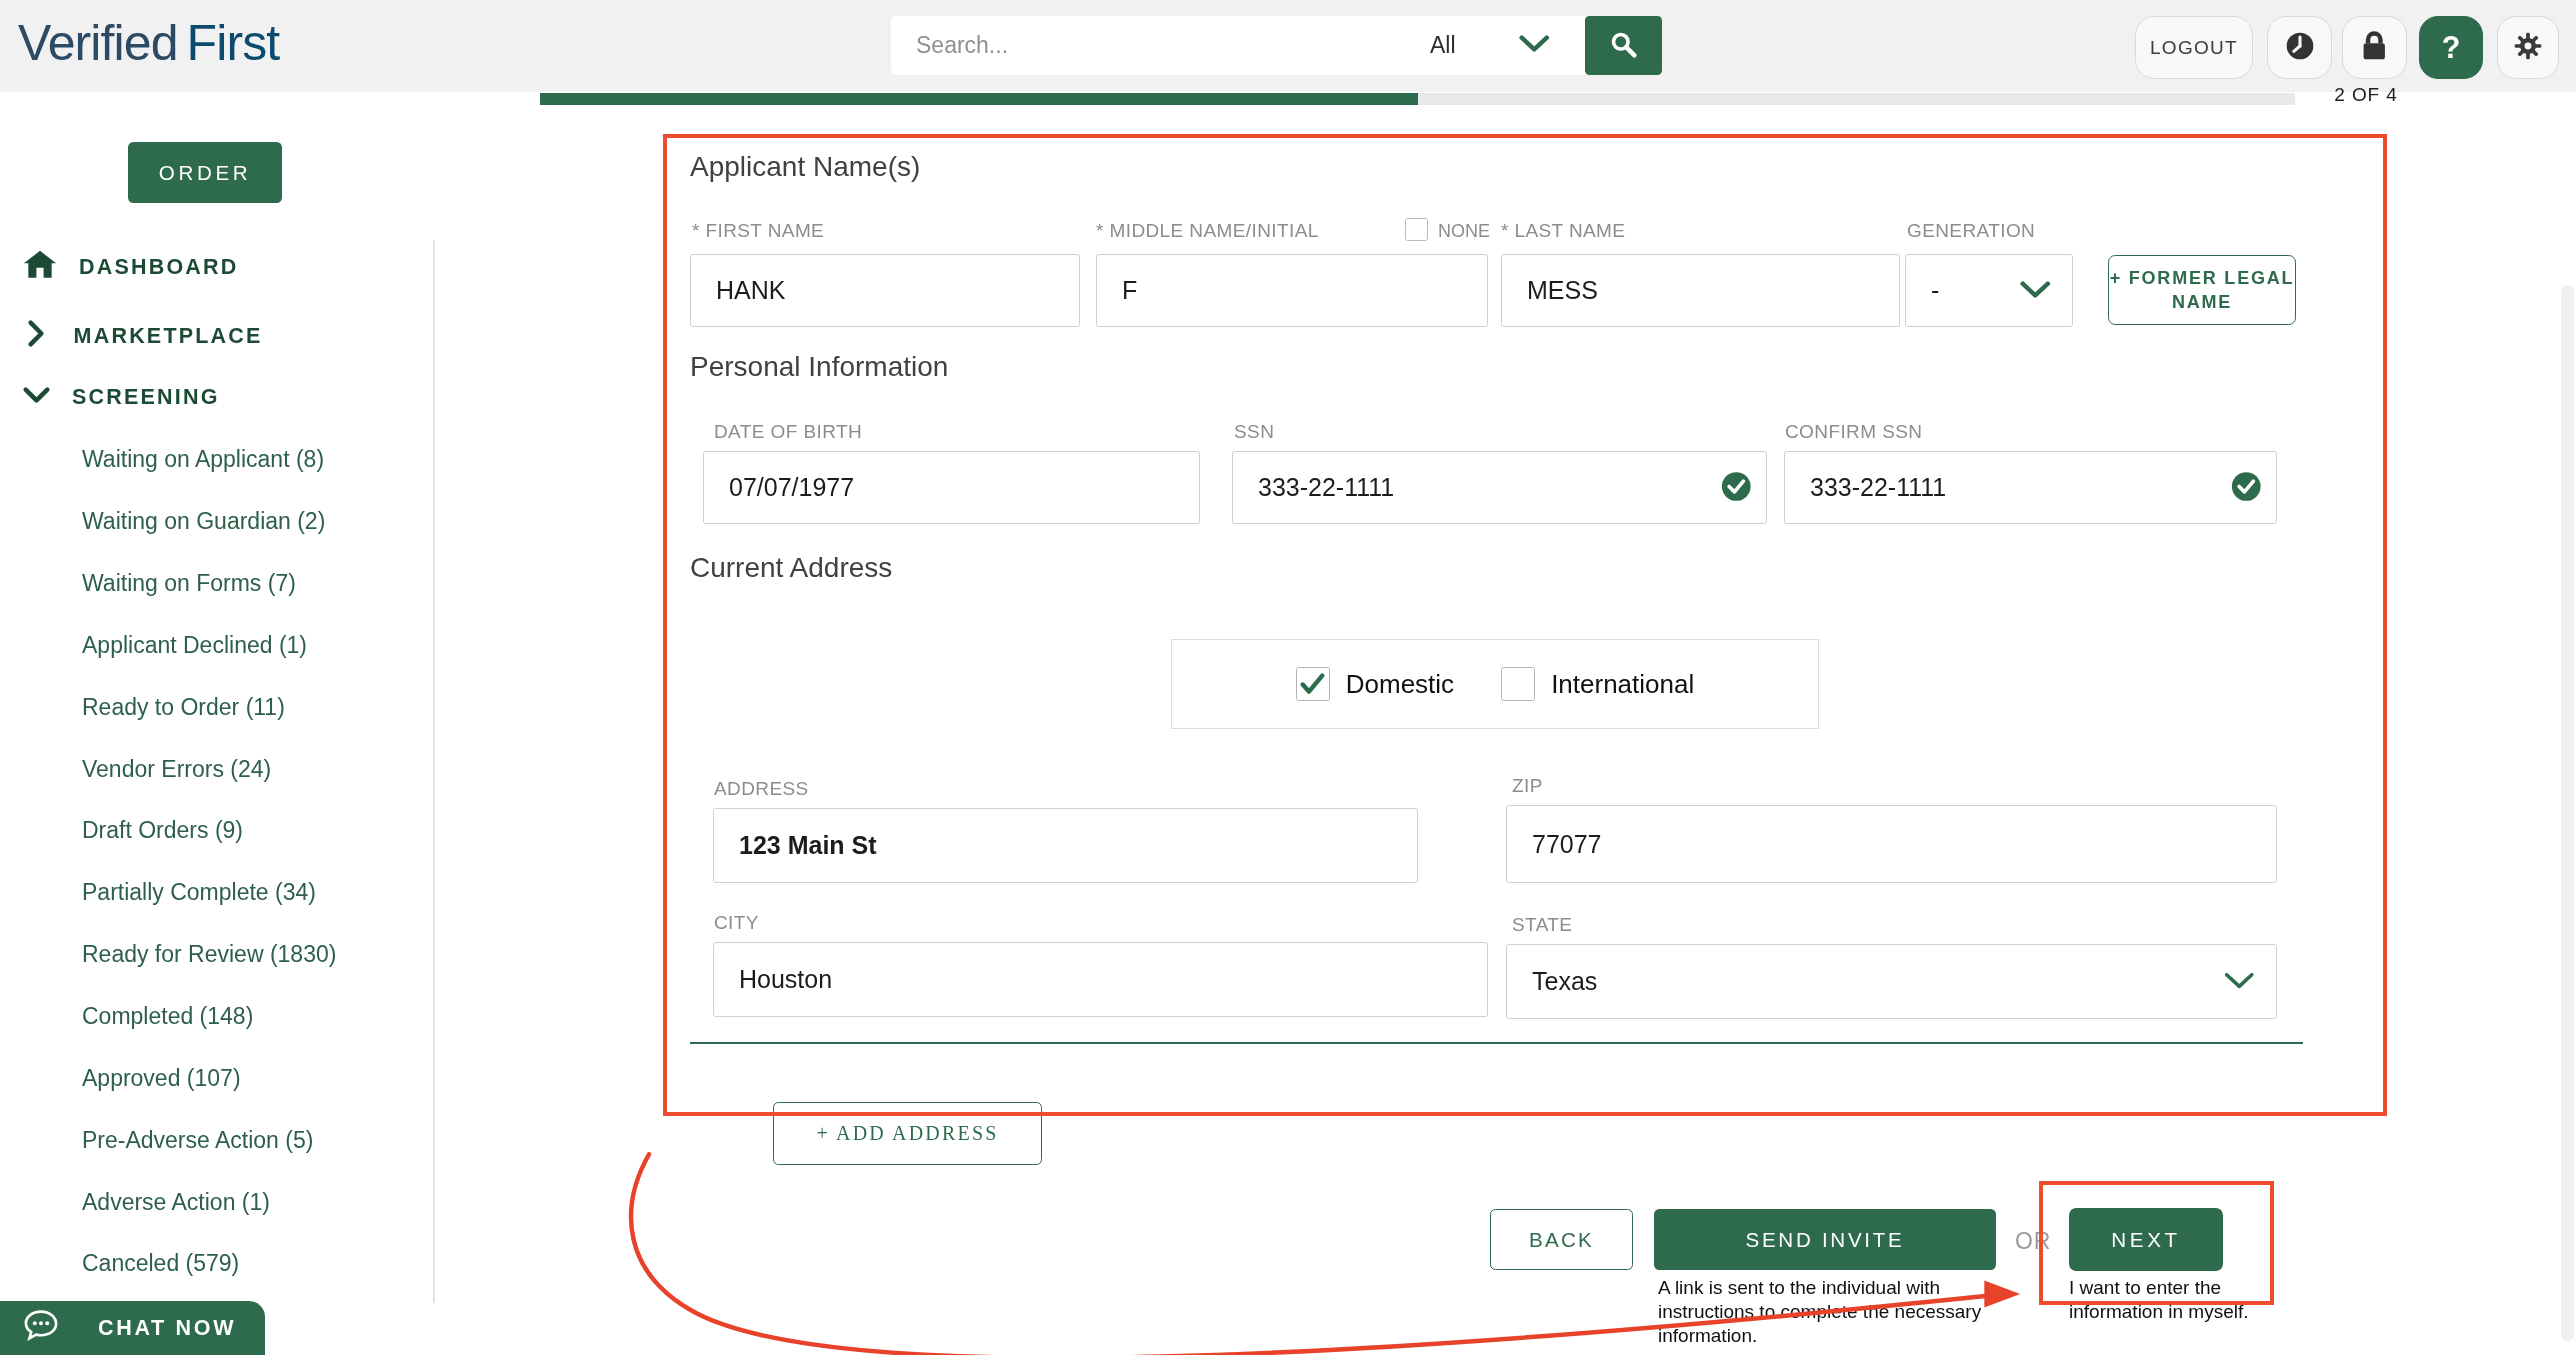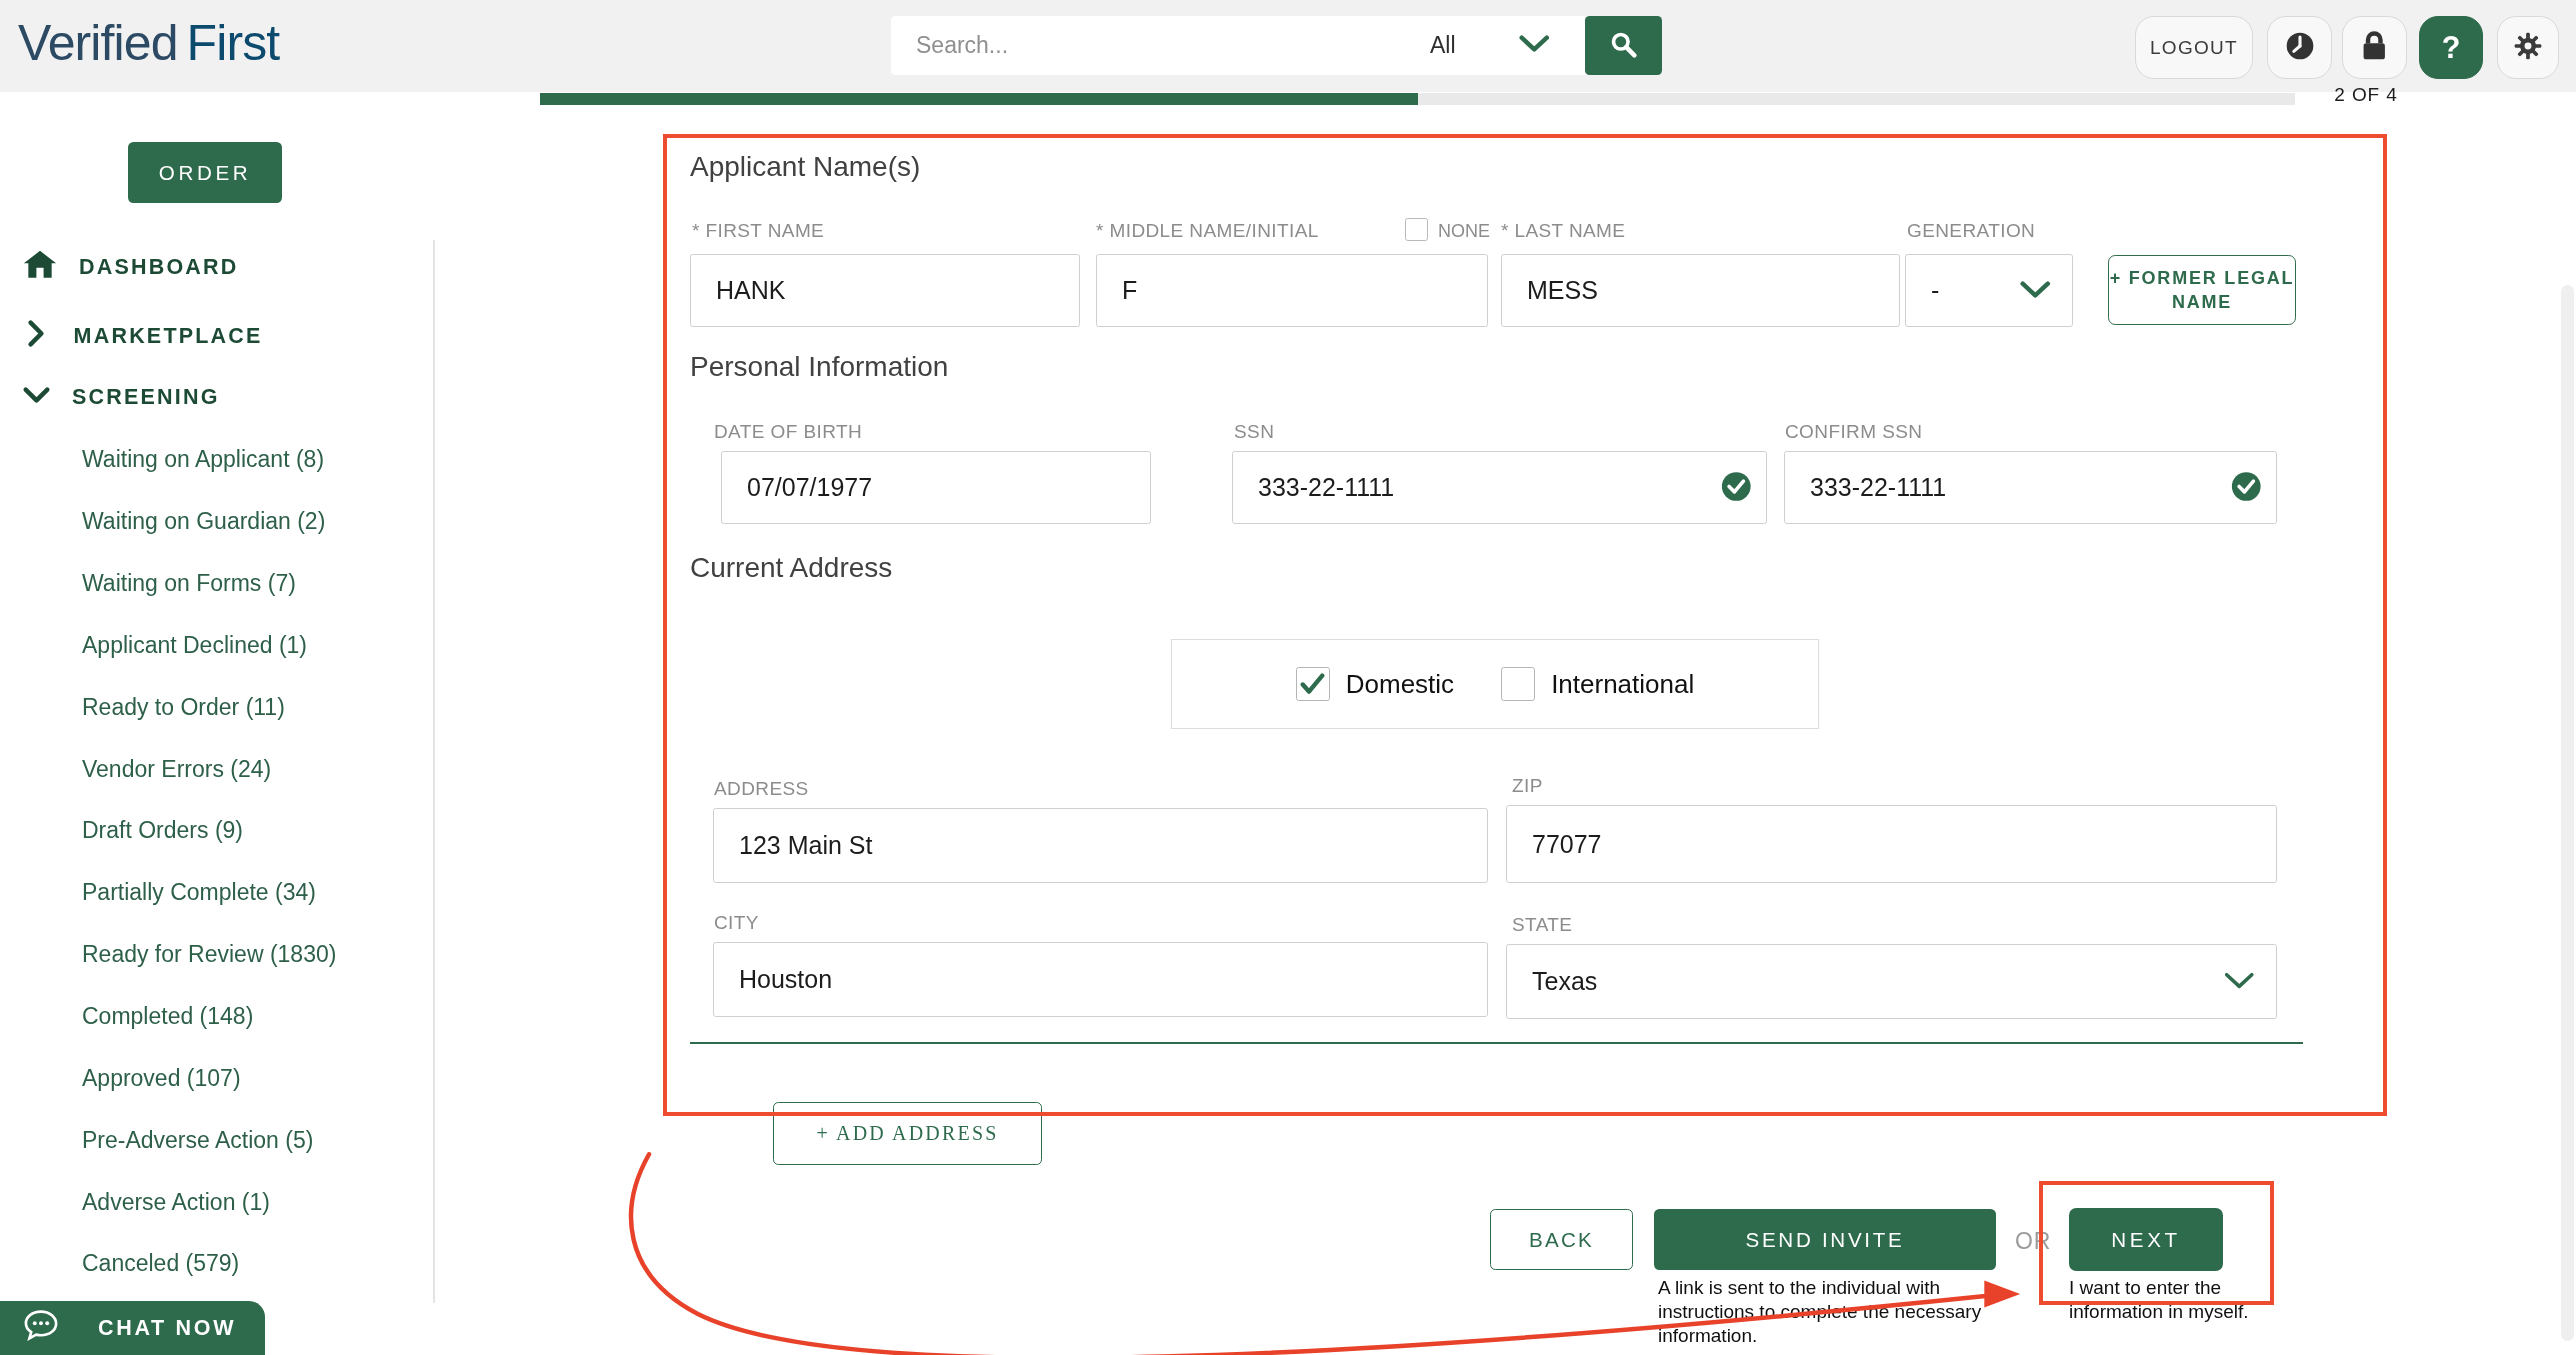--- a/index.html
+++ b/index.html
@@ -214,21 +214,21 @@
       </svg></span>
 </div>
 <button class="btn-outline" id="former-btn">+ FORMER LEGAL NAME</button>
 
 <div class="section-title" style="left:690px; top:351px;">Personal Information</div>
 
 <div class="field-label" style="left:714px; top:421px;">DATE OF BIRTH</div>
 <div class="field-label" style="left:1234px; top:421px;">SSN</div>
 <div class="field-label" style="left:1785px; top:421px;">CONFIRM SSN</div>
 
-<input class="text-input" style="left: 721px; top: 451px; width: 430px; height: 73px;" readonly="" value="07/07/1977">
+<input class="text-input" style="left: 703px; top: 451px; width: 497px; height: 73px;" readonly="" value="07/07/1977">
 <div class="abs" style="left:1232px; top:451px; width:535px; height:73px;">
   <input class="text-input" style="left: 0px; top: 0px; width: 100%; height: 100%;" readonly="" value="333-22-1111">
   <span class="check-badge" style="right:16px;">
     <svg width="30.5" height="30.5" viewBox="0 0 34 34">
         <circle cx="17" cy="17" r="16" fill="#2e6b4c"></circle>
         <polyline points="9,17 15,23 25,11" fill="none" stroke="#fff" stroke-width="4" stroke-linecap="round" stroke-linejoin="round"></polyline>
       </svg>
   </span>
 </div>
 <div class="abs" style="left:1784px; top:451px; width:493px; height:73px;">
@@ -253,21 +253,21 @@
     <span>Domestic</span>
   </div>
   <div class="type-opt">
     <span class="type-cb"></span>
     <span>International</span>
   </div>
 </div>
 
 <div class="field-label" style="left:714px; top:778px;">ADDRESS</div>
 <div class="field-label" style="left:1512px; top:775px;">ZIP</div>
-<input class="text-input" style="left: 713px; top: 808px; width: 775px; height: 75px;" readonly="" value="123 Main St">
+<input class="text-input" style="left: 713px; top: 808px; width: 705px; height: 75px; font-weight: bold;" readonly="" value="123 Main St">
 <input class="text-input" style="left: 1506px; top: 805px; width: 771px; height: 78px;" readonly="" value="77077">
 
 <div class="field-label" style="left:714px; top:912px;">CITY</div>
 <div class="field-label" style="left:1512px; top:914px;">STATE</div>
 <input class="text-input" style="left: 713px; top: 942px; width: 775px; height: 75px;" readonly="" value="Houston">
 <div class="select-box" style="left:1506px; top:944px; width:771px; height:75px;">
   <span>Texas</span>
   <span><svg width="30.5" height="18" viewBox="0 0 34 20">
         <polyline points="3,3 17,16 31,3" fill="none" stroke="#2e6b4c" stroke-width="4" stroke-linecap="round" stroke-linejoin="round"></polyline>
       </svg></span>

